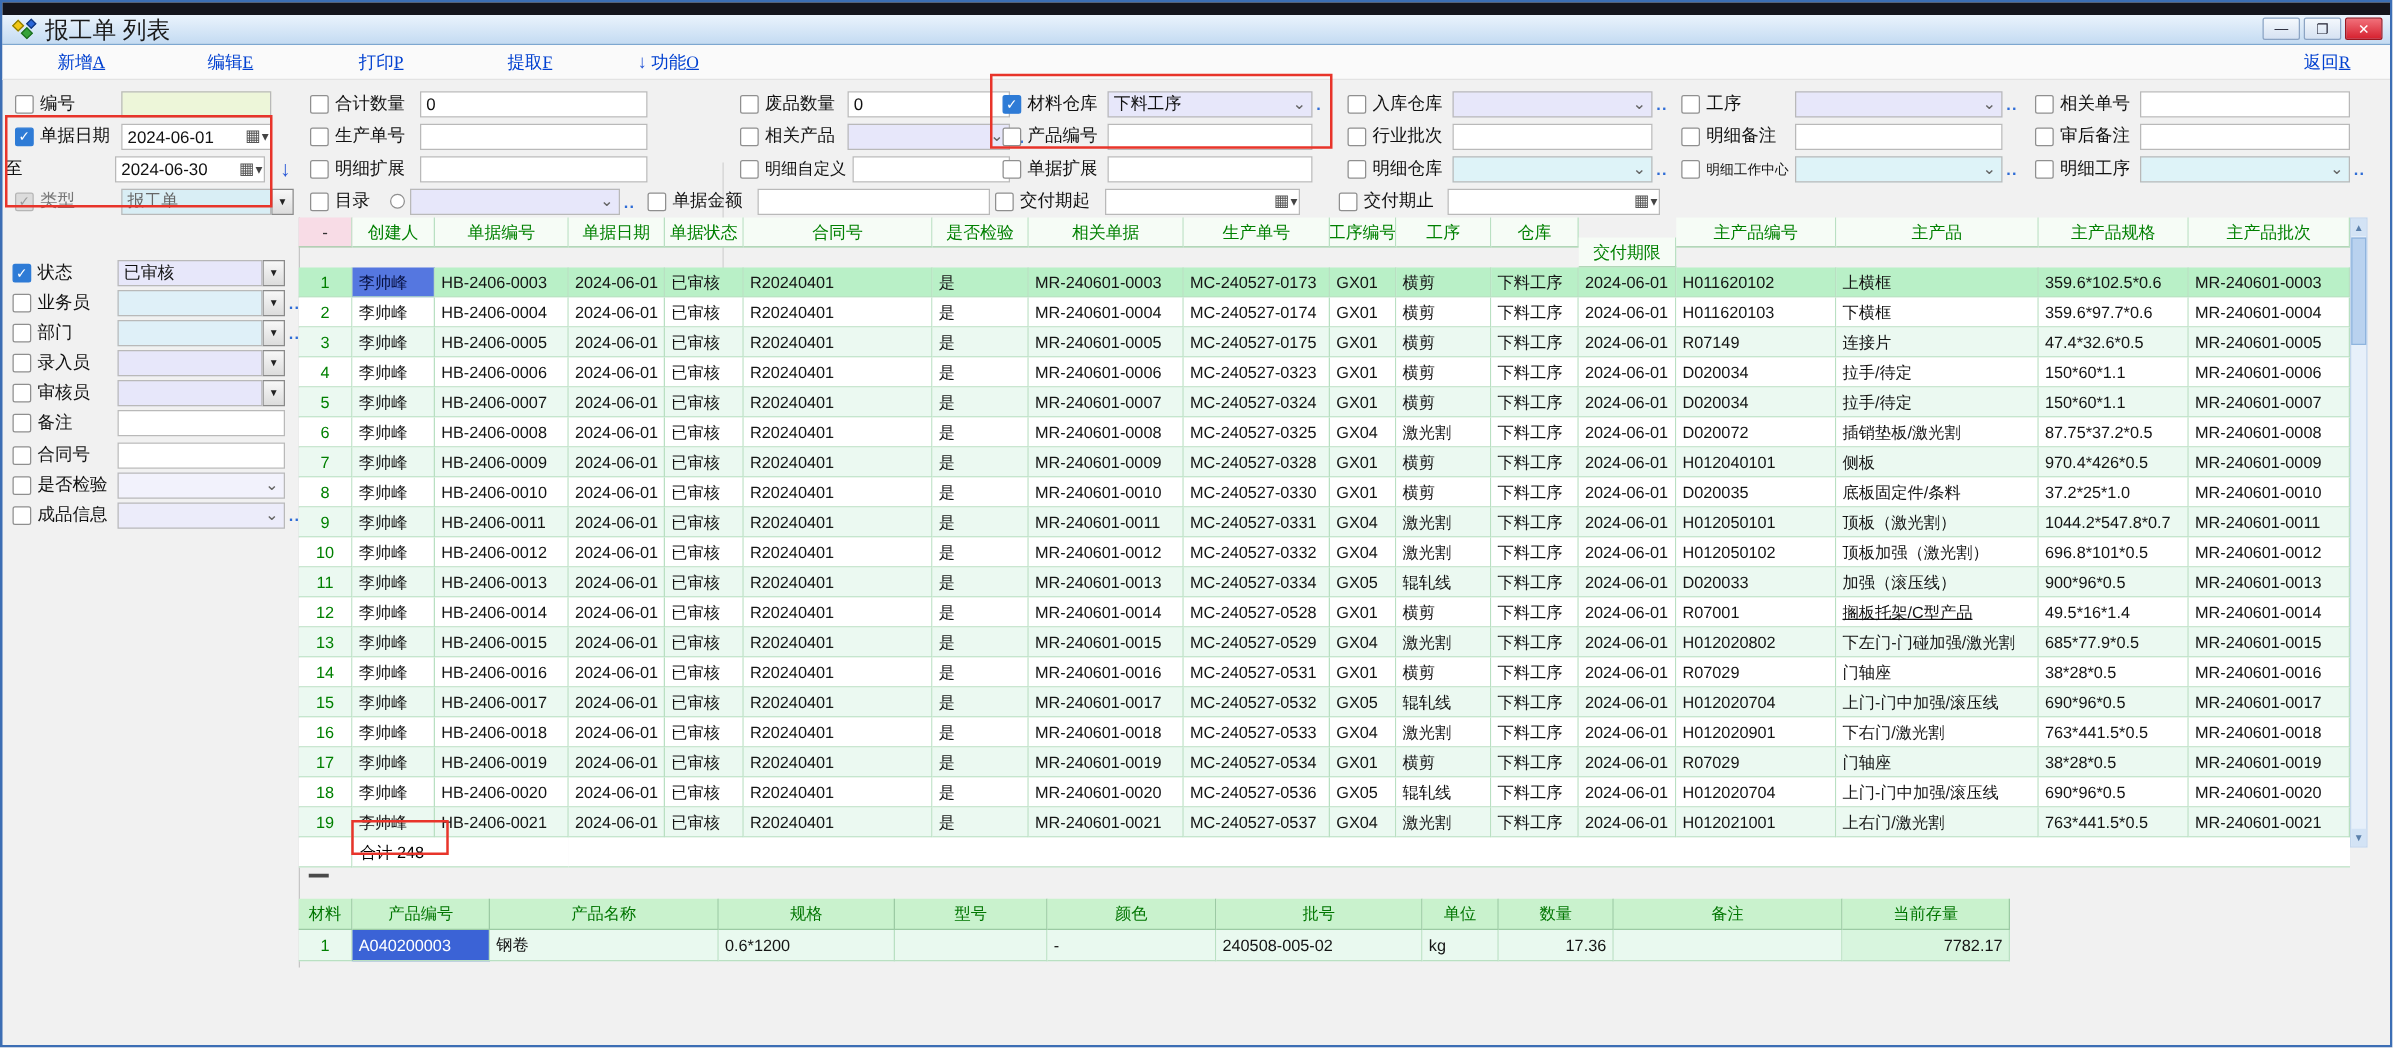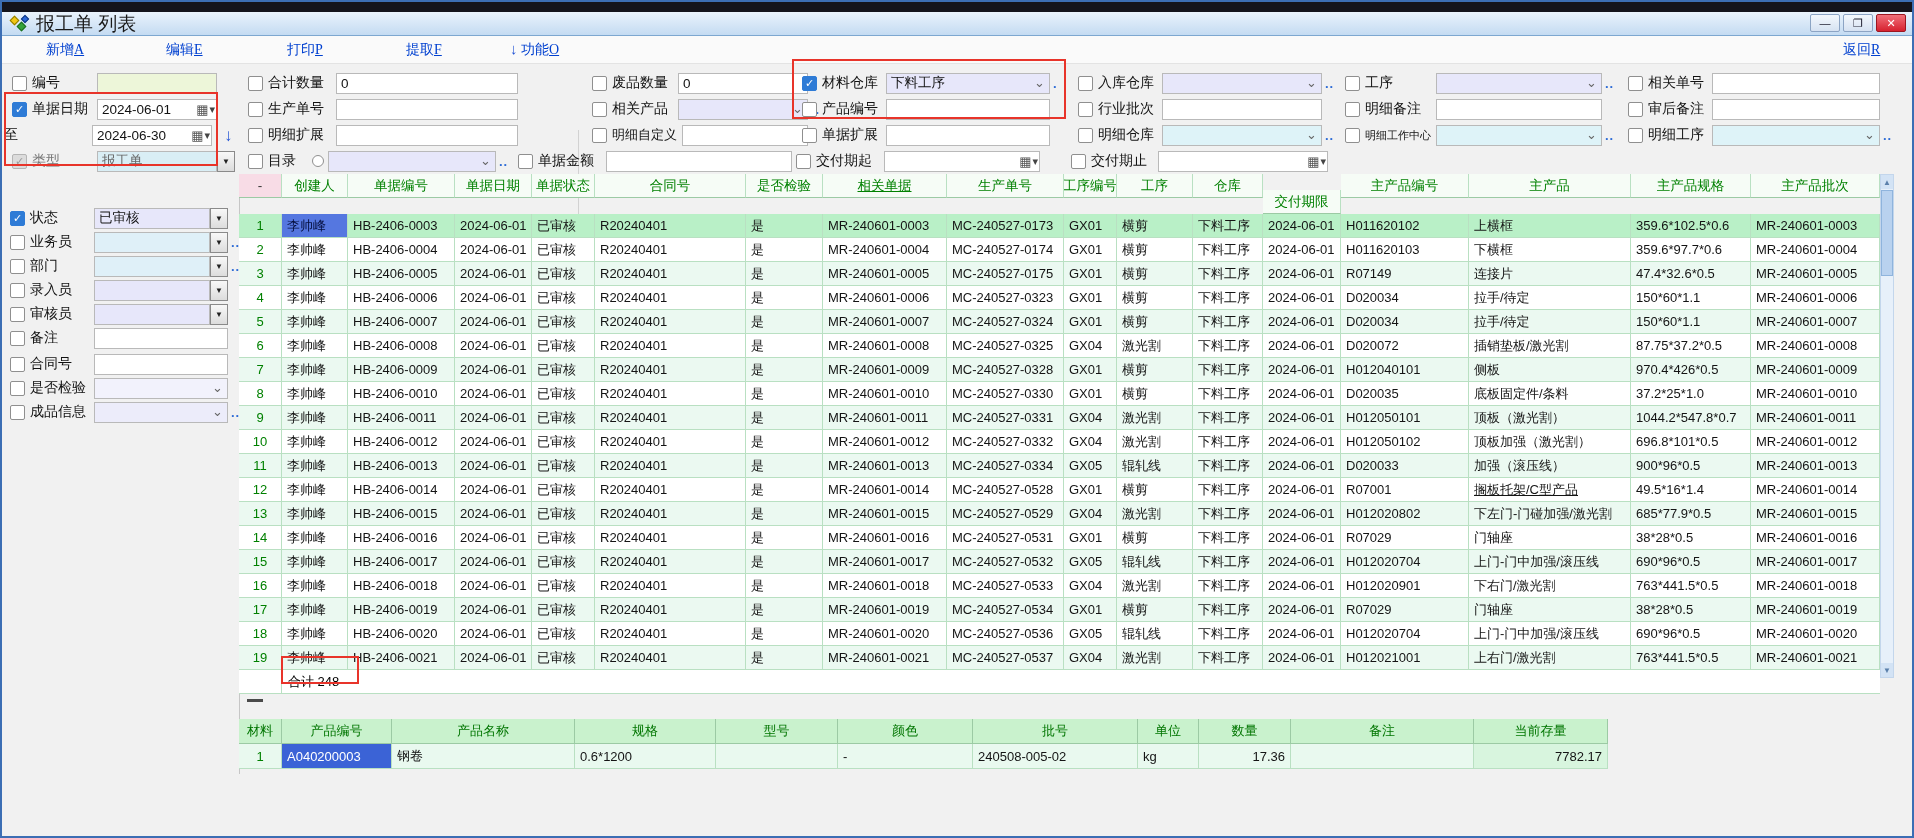--- a/index.html
+++ b/index.html
@@ -342,21 +342,21 @@
 
   <div id="main-grid" class="grid-wrap" style="left:237px;top:172px">
       <div class="trow thead">
         <div class="tcell pink" style="width: 43px;">-</div>
         <div class="tcell" style="width: 66px;">创建人</div>
         <div class="tcell" style="width: 107px;">单据编号</div>
         <div class="tcell" style="width: 77px;">单据日期</div>
         <div class="tcell" style="width: 63px;">单据状态</div>
         <div class="tcell" style="width: 151px;">合同号</div>
         <div class="tcell" style="width: 77px;">是否检验</div>
-        <div class="tcell" style="width: 124px; text-decoration: underline;">相关单据</div>
+        <div class="tcell" style="width: 124px;">相关单据</div>
         <div class="tcell" style="width: 117px;">生产单号</div>
         <div class="tcell" style="width: 53px;">工序编号</div>
         <div class="tcell" style="width: 76px;">工序</div>
         <div class="tcell" style="width: 70px;">仓库</div>
         <div class="tcell" style="width: 78px; margin-top: 16px;">交付期限</div>
         <div class="tcell" style="width: 128px;">主产品编号</div>
         <div class="tcell" style="width: 162px;">主产品</div>
         <div class="tcell" style="width: 120px;">主产品规格</div>
         <div class="tcell" style="width: 129px; text-align: right;">主产品批次</div>
       </div>

